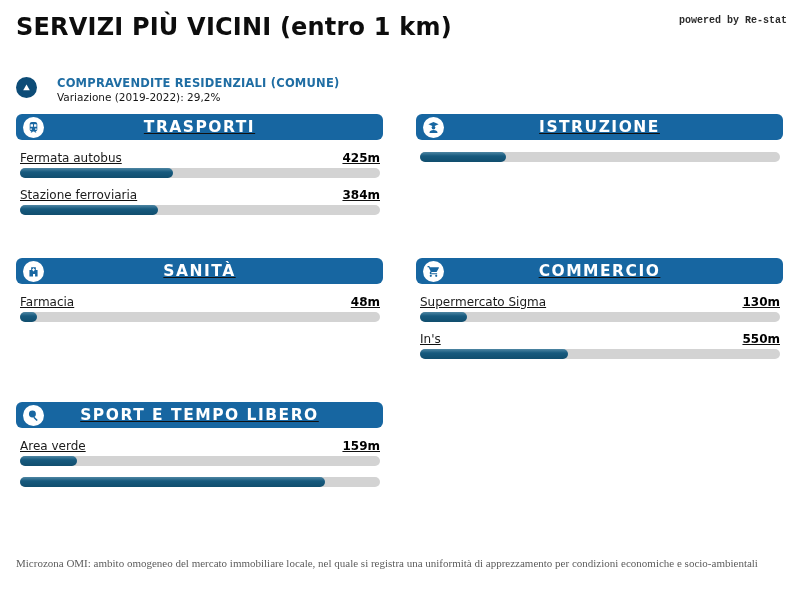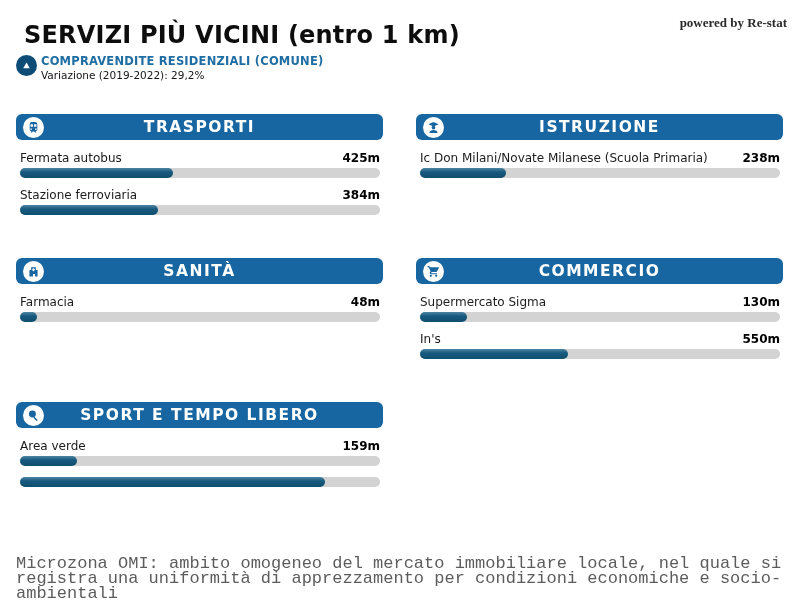--- a/index.html
+++ b/index.html
@@ -1,40 +1,40 @@
 <!DOCTYPE html>
 <html style="--header-blue: #1766a1; --bar-blue: #175a7e; --track-gray: #d3d3d3; --navy: #0d4c77; --link-blue: #1f6da3; --footer-gray: #5c5c5c;"><head>
 <meta charset="utf-8">
 <style>
   html,body{margin:0;padding:0;}
   body{
     width:800px;height:600px;background:#ffffff;position:relative;overflow:hidden;
     font-family:"DejaVu Sans","Liberation Sans",sans-serif;color:#111;
   }
   .page-title{
-    position:absolute;left:16px;top:13px;margin:8px;
+    position:absolute;left:16px;top:13px;margin:0;
     font-size:24px;font-weight:bold;letter-spacing:.2px;color:#0d0d0d;
   }
   .powered{
     position:absolute;right:13px;top:15px;
-    font-family:Liberation Serif, serif;
-    font-size:13px;font-weight:600;color:#2b2b2b;
-  }
-  .summary{position:absolute;left:16px;top:54px;display:flex;gap:4px;align-items:flex-start;}
+    font-family:Liberation Mono, monospace;
+    font-size:10px;font-weight:600;color:#2b2b2b;
+  }
+  .summary{position:absolute;left:16px;top:76px;display:flex;gap:20px;align-items:flex-start;}
   .sum-icon{
     width:21px;height:21px;border-radius:50%;background:var(--navy,#0d4c77);
     display:flex;align-items:center;justify-content:center;color:#fff;flex:0 0 auto;margin-top:1px;
   }
   .sum-label{font-size:11.5px;font-weight:bold;color:var(--link-blue,#1f6da3);letter-spacing:.2px;}
   .sum-sub{font-size:10.5px;color:#151515;margin-top:1px;}
   .grid{
     position:absolute;left:16px;top:114px;width:767px;
     display:grid;grid-template-columns:367px 367px;column-gap:33px;grid-auto-rows:144px;
   }
-  .section{position:relative;}
+  .section{position:relative;text-decoration:underline;}
   .sec-header{
     position:relative;height:26px;border-radius:6px;
     background:var(--header-blue,#1766a1);
   }
   .sec-icon{
     position:absolute;left:7px;top:2.5px;width:21px;height:21px;border-radius:50%;
     background:#fff;color:var(--header-blue,#1766a1);
     display:flex;align-items:center;justify-content:center;
   }
   .sec-title{
@@ -46,22 +46,22 @@
   .row-top{display:flex;justify-content:space-between;align-items:flex-end;font-size:12px;line-height:13px;}
   .row-label{color:#1b1b1b;}
   .row-value{font-weight:bold;color:#000;white-space:nowrap;margin-left:8px;}
   .track{height:10px;border-radius:5px;background:var(--track-gray,#d3d3d3);margin-top:3px;position:relative;}
   .fill{
     height:10px;border-radius:5px;
     background:linear-gradient(180deg,#4e86a3 0%,var(--bar-blue,#175a7e) 40%,#114e6e 100%);
   }
   .footer{
     position:absolute;left:16px;top:556px;width:774px;
-    font-family:Liberation Mono, monospace;
-    font-size:17px;line-height:15px;color:var(--footer-gray,#5c5c5c);
+    font-family:Liberation Serif, serif;
+    font-size:11px;line-height:15px;color:var(--footer-gray,#5c5c5c);
   }
   .svgdefs{position:absolute;width:0;height:0;overflow:hidden;}
 </style>
 </head>
 <body>
 
 <svg class="svgdefs" aria-hidden="true">
   <defs>
     <symbol id="trend-up-icon" viewBox="0 0 24 24">
         <path d="M12 5.5l7.2 12.5H4.8z"></path>
@@ -142,24 +142,20 @@
     <div class="sec-header">
       <span class="sec-icon">
             <svg viewBox="0 0 24 24" width="13" height="13" fill="currentColor">
               <use href="#graduate-icon"></use>
             </svg>
           </span>
       <span class="sec-title">ISTRUZIONE</span>
     </div>
     <div class="rows">
   <div class="row">
-    <div class="row-top">
-      <span class="row-label">Ic Don Milani/Novate Milanese (Scuola Primaria)</span>
-      <span class="row-value">238m</span>
-    </div>
     <div class="track">
       <div class="fill" style="width: 23.8%;"></div>
     </div>
   </div>
 </div>
   </section>
 
   <section class="section">
     <div class="sec-header">
       <span class="sec-icon">

